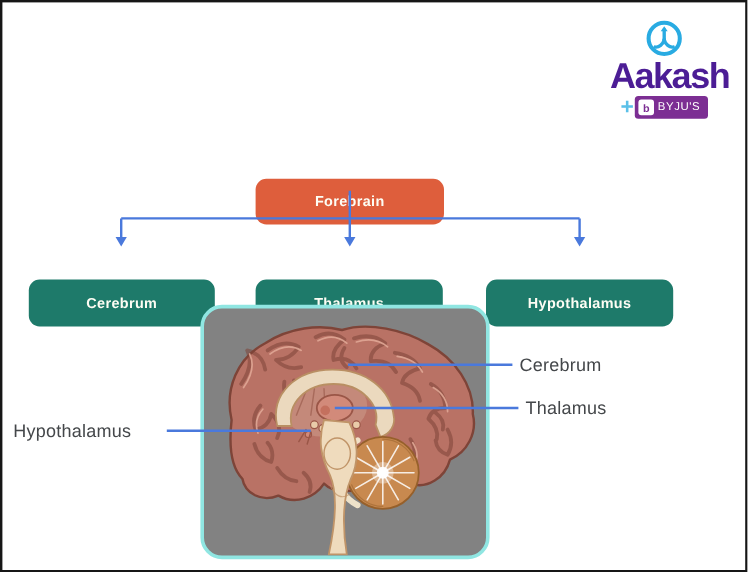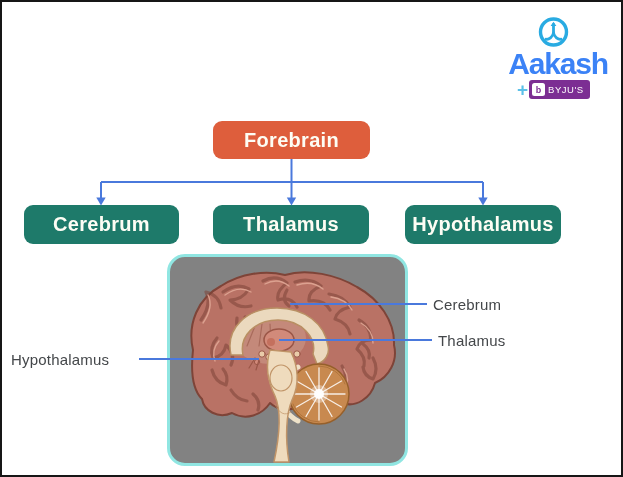--- a/index.html
+++ b/index.html
@@ -6,39 +6,39 @@
   .stage{
     position:relative;width:623px;height:477px;box-sizing:border-box;
     background:#ffffff;border:2px solid #161616;overflow:hidden;
     font-family:"Liberation Sans",sans-serif;
   }
   
   .logo{position:absolute;top:12px;left:496px;width:120px;}
   .logo-circle{position:absolute;left:39px;top:2px;width:33px;height:33px;}
   .logo-word{
     position:absolute;left:0;top:33px;width:120px;text-align:center;
-    font-size:30px;font-weight:bold;letter-spacing:-1.2px;color:#3b82f6;
+    font-size:30px;font-weight:bold;letter-spacing:-1.2px;color:#4c1d95;
   }
   .badge-row{position:absolute;left:19px;top:66px;display:flex;align-items:center;}
   .badge-plus{color:#5BC0E8;font-size:19px;font-weight:bold;line-height:14px;margin-right:1px;}
   .badge{
     display:flex;align-items:center;background:#7C2E93;border-radius:3px;
     padding:3px 6px 3px 3px;gap:3px;
   }
   .badge-tile{
     width:13px;height:13px;background:#ffffff;border-radius:2.5px;
     display:flex;align-items:center;justify-content:center;
     color:#7C2E93;font-size:9px;font-weight:bold;
   }
   .badge-text{color:#ffffff;font-size:9.5px;font-weight:normal;letter-spacing:.5px;}
   
   .node{
     position:absolute;display:flex;align-items:center;justify-content:center;
-    color:#fdfdf4;font-weight:bold;font-size:20px;letter-spacing:.3px;
-    border-radius:9px;box-sizing:border-box;
+    color:#fdfdf4;font-weight:bold;font-size:12px;letter-spacing:.3px;
+    border-radius:9px;box-sizing:border-box;margin-top:28px;
   }
   .node-root{left:211px;top:119px;width:157px;height:38px;background:#DE5E3C;}
   .node-child{top:203px;height:39px;background:#1E7A6A;}
   .node-c1{left:22px;width:155px;}
   .node-c2{left:211px;width:156px;}
   .node-c3{left:403px;width:156px;}
   .overlay{position:absolute;left:0;top:0;width:623px;height:477px;pointer-events:none;}
   
   .panel{
     position:absolute;left:165px;top:252px;width:241px;height:212px;

